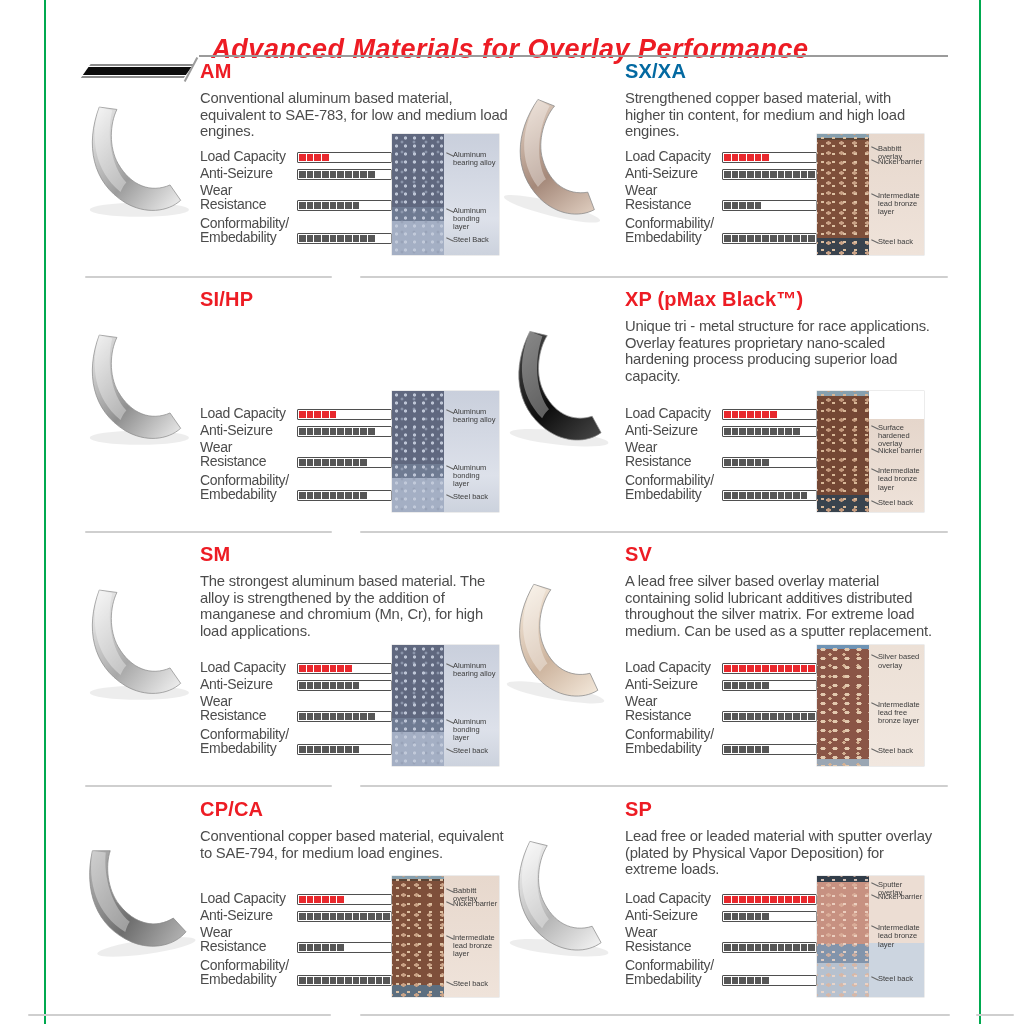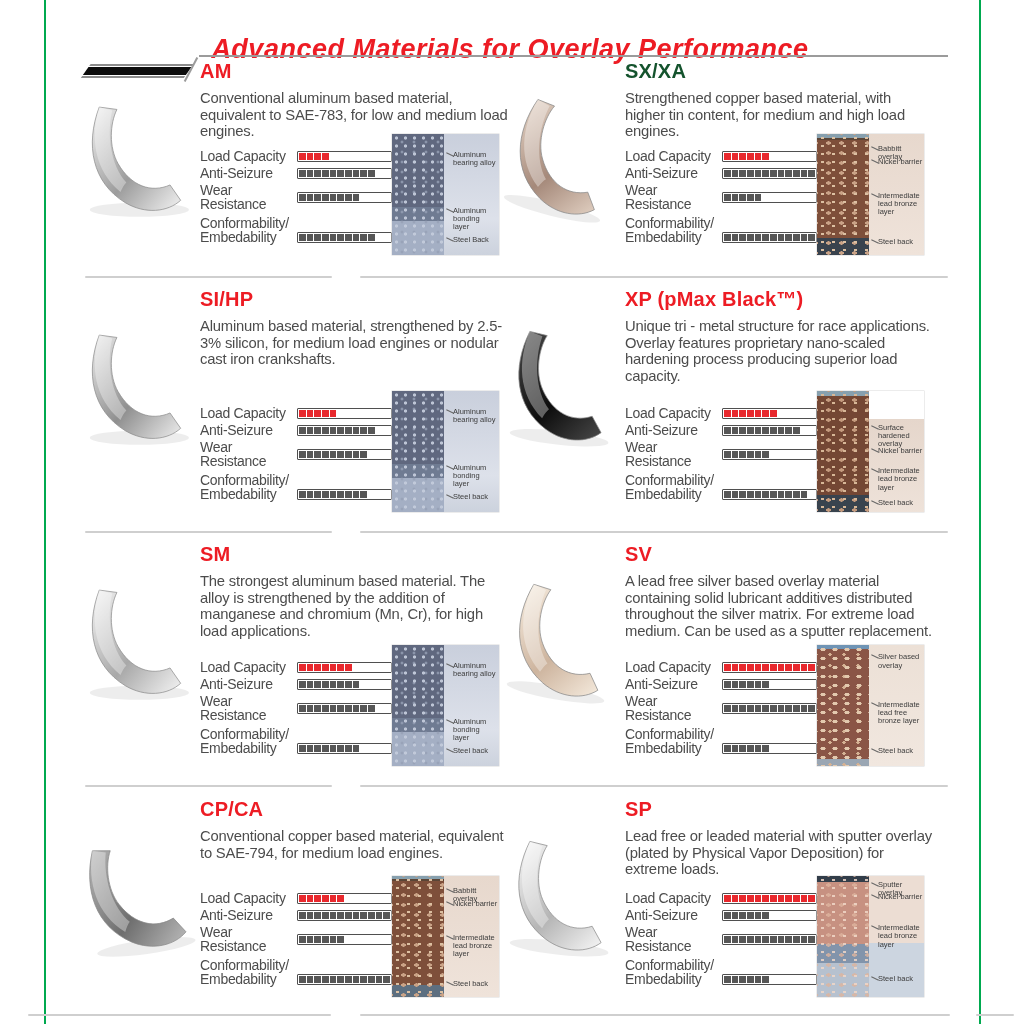--- a/index.html
+++ b/index.html
@@ -21,21 +21,21 @@
   .black-tab .t1{height:2px;background:#8c8c8c;margin-bottom:1px;}
   .black-tab .t2{height:8px;background:#0c0c0c;}
   .black-tab .t3{height:2px;background:#8c8c8c;margin-top:1px;}
   
   .sec{position:absolute;width:424px;}
   .bearing{position:absolute;left:0;top:24px;width:118px;height:158px;}
   .content{position:absolute;left:122px;top:0;right:0;bottom:0;}
   .sec-title{margin:0;font-size:20px;font-weight:bold;letter-spacing:.2px;}
   .desc{margin:7px 0 0;width:308px;font-size:14.8px;line-height:1.13;color:#4c4c4c;letter-spacing:-0.2px;}
   .ratings{position:absolute;left:0;bottom:26px;width:200px;}
-  .rrow{display:flex;align-items:center;margin-bottom:3px;}
+  .rrow{display:flex;align-items:flex-end;margin-bottom:3px;}
   .rlabel{width:97px;flex:0 0 97px;font-size:14px;line-height:14px;color:#4c4c4c;letter-spacing:-0.3px;}
   .rlabel .l2{display:block;}
   .bar{width:95px;height:11px;box-sizing:border-box;border:1.6px solid #4f4f4f;background:#fff;
        display:flex;gap:1px;padding:1px;margin-top:1px;border-radius:1px;}
   .bar .sg{flex:1;}
   .rrow.two .bar{margin-top:14px;}
   .rrow.two{margin-top:5px;}
   
   .diagram{position:absolute;right:3px;bottom:18px;width:107px;height:121px;display:flex;
            box-shadow:0 0 0 .5px #d8d8d8;}
@@ -204,21 +204,21 @@
       <stop offset="0" stop-color="#e3d2c4"></stop>
       <stop offset="0.55" stop-color="#a5897a"></stop>
       <stop offset="1" stop-color="#e3d2c4"></stop>
     </linearGradient>
           </defs>
     <ellipse cx="52" cy="93" rx="42" ry="6" fill="#000" opacity="0.07"></ellipse>
     <path d="M18,6 C6,38 12,70 40,87 C57,97 76,95 87,85 L78,72 C62,79 45,73 34,54 C26,40 27,20 33,8 Z" fill="url(#bg1)" stroke="#8a8a8a" stroke-width="0.6"></path>
     <path d="M18,6 C10,32 14,60 36,78 C38,74 39,72 41,70 C28,56 24,30 29,9 Z" fill="#ffffff" opacity="0.35"></path>
   </svg></div>
     <div class="content">
-      <h2 class="sec-title" style="color: #14532d;">SX/XA</h2>
+      <h2 class="sec-title" style="color: #0369a1;">SX/XA</h2>
       <p class="desc">Strengthened copper based material, with higher tin content, for medium and high load engines.</p>
       <div class="ratings">
           <div class="rrow">
             <div class="rlabel">Load Capacity</div>
             <div class="bar">
               <div class="sg" style="background: rgb(232, 40, 45);"></div>
               <div class="sg" style="background: rgb(232, 40, 45);"></div>
               <div class="sg" style="background: rgb(232, 40, 45);"></div>
               <div class="sg" style="background: rgb(232, 40, 45);"></div>
               <div class="sg" style="background: rgb(232, 40, 45);"></div>
@@ -303,21 +303,20 @@
       <stop offset="0.55" stop-color="#8f8f8f"></stop>
       <stop offset="1" stop-color="#ededed"></stop>
     </linearGradient>
           </defs>
     <ellipse cx="52" cy="93" rx="42" ry="6" fill="#000" opacity="0.07"></ellipse>
     <path d="M18,6 C6,38 12,70 40,87 C57,97 76,95 87,85 L78,72 C62,79 45,73 34,54 C26,40 27,20 33,8 Z" fill="url(#bg2)" stroke="#8a8a8a" stroke-width="0.6"></path>
     <path d="M18,6 C10,32 14,60 36,78 C38,74 39,72 41,70 C28,56 24,30 29,9 Z" fill="#ffffff" opacity="0.35"></path>
   </svg></div>
     <div class="content">
       <h2 class="sec-title" style="color: rgb(237, 28, 36);">SI/HP</h2>
-      <p class="desc">Aluminum based material, strengthened by 2.5-3% silicon, for medium load engines or nodular cast iron crankshafts.</p>
       <div class="ratings">
           <div class="rrow">
             <div class="rlabel">Load Capacity</div>
             <div class="bar">
               <div class="sg" style="background: rgb(232, 40, 45);"></div>
               <div class="sg" style="background: rgb(232, 40, 45);"></div>
               <div class="sg" style="background: rgb(232, 40, 45);"></div>
               <div class="sg" style="background: rgb(232, 40, 45);"></div>
               <div class="sg" style="background: rgb(232, 40, 45);"></div>
               <div class="sg"></div>

